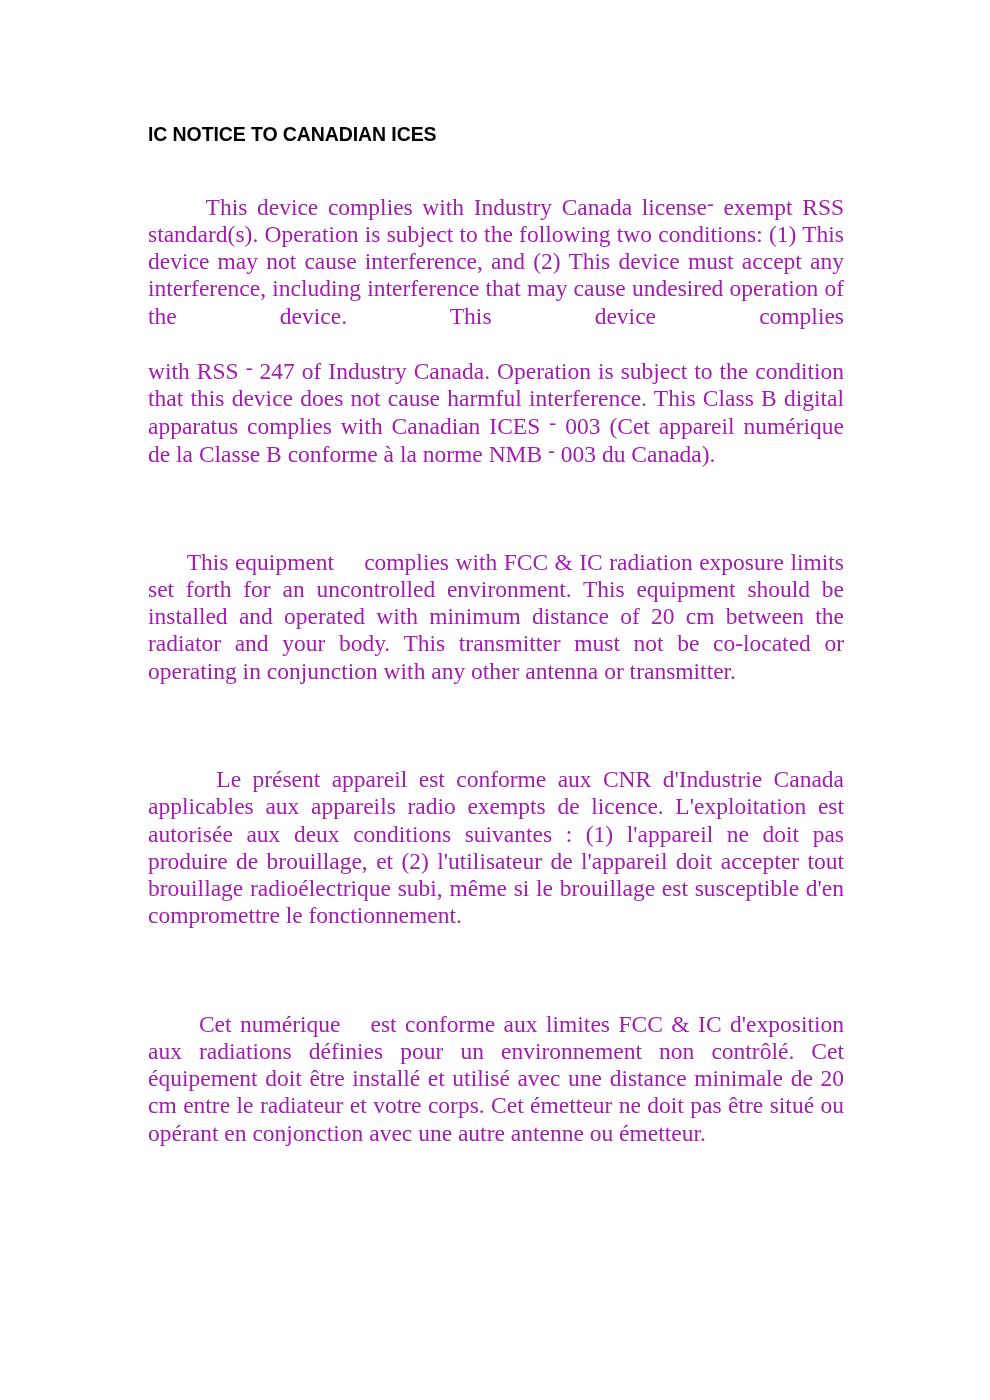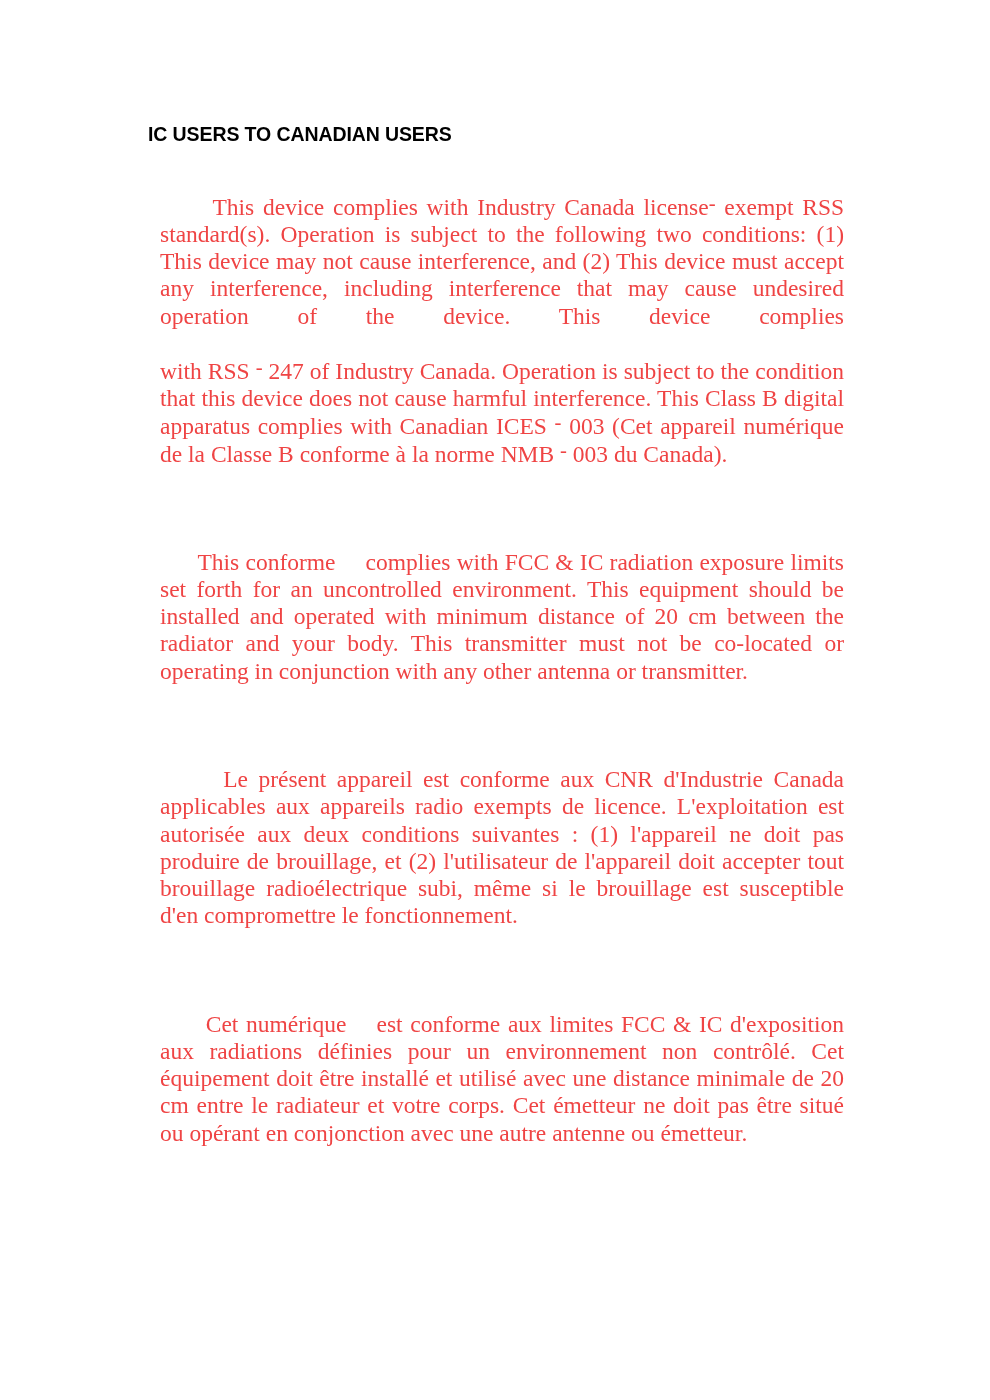--- a/index.html
+++ b/index.html
@@ -42,22 +42,22 @@
     margin: 0 0 20px 0;
     color: #000000;
   }
 
   .para {
     font-family: "Liberation Serif", "DejaVu Serif", serif;
     font-size: 23.5px;
     line-height: 27.2px;
     text-align: justify;
     text-justify: inter-word;
-    margin: 0 0 27px 12px;
-    color: #ef4444;
+    margin: 0 0 27px 0;
+    color: #a21caf;
     white-space: pre-wrap;
     word-spacing: 0px;
   }
 
   .para:last-child {
     margin-bottom: 0;
   }
 
   
   .rhy {
@@ -80,28 +80,28 @@
     height: 0;
     overflow: hidden;
   }
 </style>
 </head>
 <body>
 
 <div class="page">
   <div class="content">
 
-    <h1 class="doc-heading">IC USERS TO CANADIAN USERS</h1>
+    <h1 class="doc-heading">IC NOTICE TO CANADIAN ICES</h1>
 
     <p class="para">
       <span>This device complies with Industry Canada license</span><span class="rhy">‑</span> <span>exempt RSS standard(s). Operation is subject to the following two conditions: (1) This device may not cause interference, and (2) This device must accept any interference, including interference that may cause undesired operation of the device. This device complies</span><span class="brk"></span><span>with RSS</span> <span class="rhy">‑</span> <span>247 of Industry Canada. Operation is subject to the condition that this device does not cause harmful interference. This Class B digital apparatus complies with Canadian ICES</span> <span class="rhy">‑</span> <span>003 (Cet appareil numérique de la Classe B conforme à la norme NMB</span> <span class="rhy">‑</span> <span>003 du Canada).</span>
     </p>
 
     <p class="para">
-      <span>This conforme</span><span class="gap"></span><span>complies with FCC &amp; IC radiation exposure limits set forth for an uncontrolled environment. This equipment should be installed and operated with minimum distance of 20 cm between the radiator and your body. This transmitter must not be co-located or operating in conjunction with any other antenna or transmitter.</span>
+      <span>This equipment</span><span class="gap"></span><span>complies with FCC &amp; IC radiation exposure limits set forth for an uncontrolled environment. This equipment should be installed and operated with minimum distance of 20 cm between the radiator and your body. This transmitter must not be co-located or operating in conjunction with any other antenna or transmitter.</span>
     </p>
 
     <p class="para">
       <span>Le présent appareil est conforme aux CNR d'Industrie Canada applicables aux appareils radio exempts de licence. L'exploitation est autorisée aux deux conditions suivantes : (1) l'appareil ne doit pas produire de brouillage, et (2) l'utilisateur de l'appareil doit accepter tout brouillage radioélectrique subi, même si le brouillage est susceptible d'en compromettre le fonctionnement.</span>
     </p>
 
     <p class="para">
       <span>Cet numérique</span><span class="gap"></span><span>est conforme aux limites FCC &amp; IC d'exposition aux radiations définies pour un environnement non contrôlé. Cet équipement doit être installé et utilisé avec une distance minimale de 20 cm entre le radiateur et votre corps. Cet émetteur ne doit pas être situé ou opérant en conjonction avec une autre antenne ou émetteur.</span>
     </p>
 

